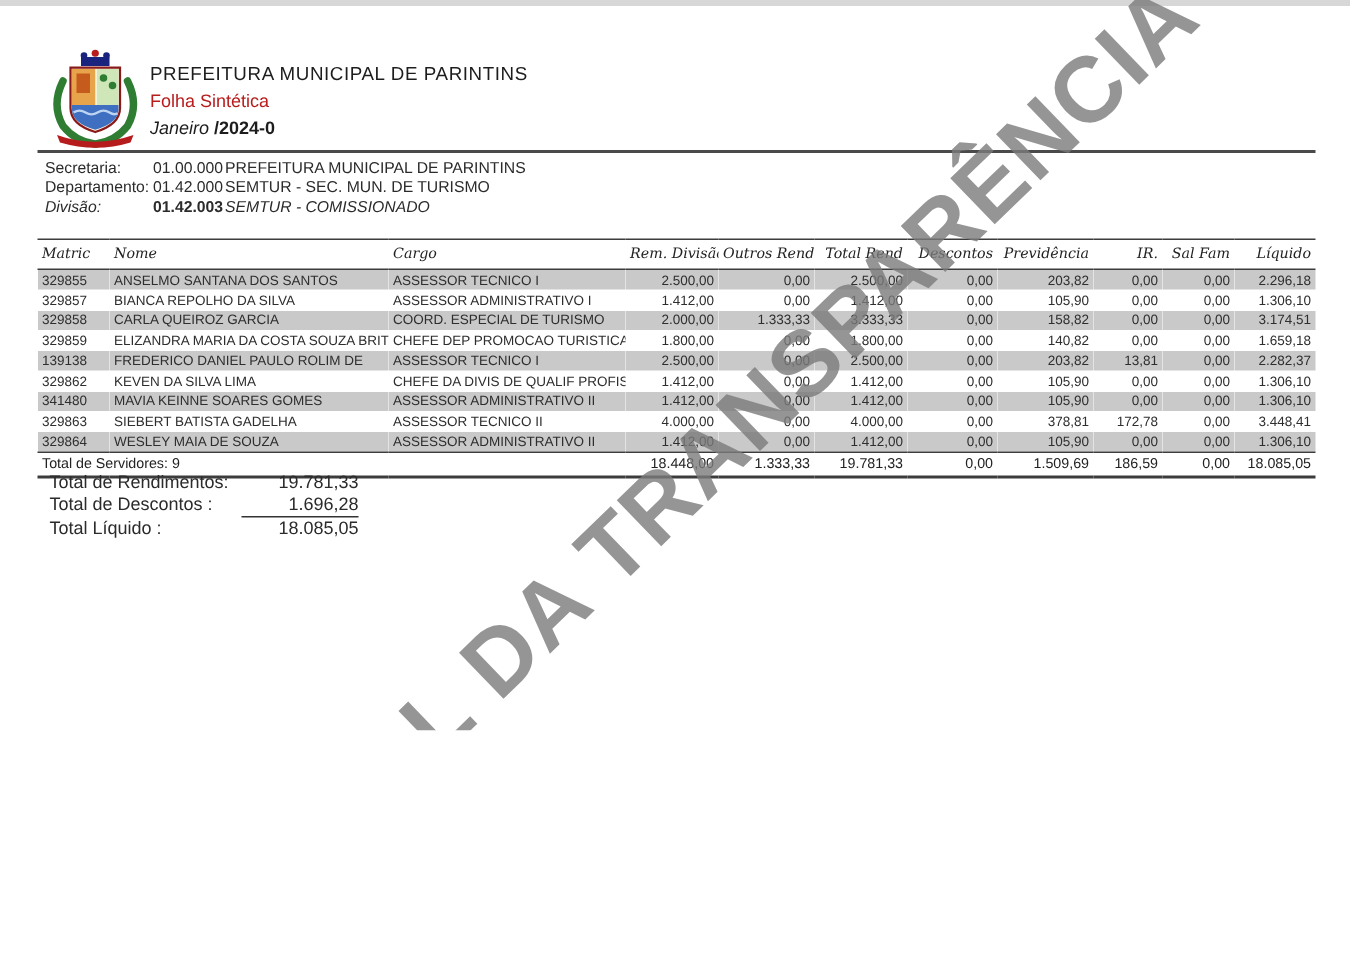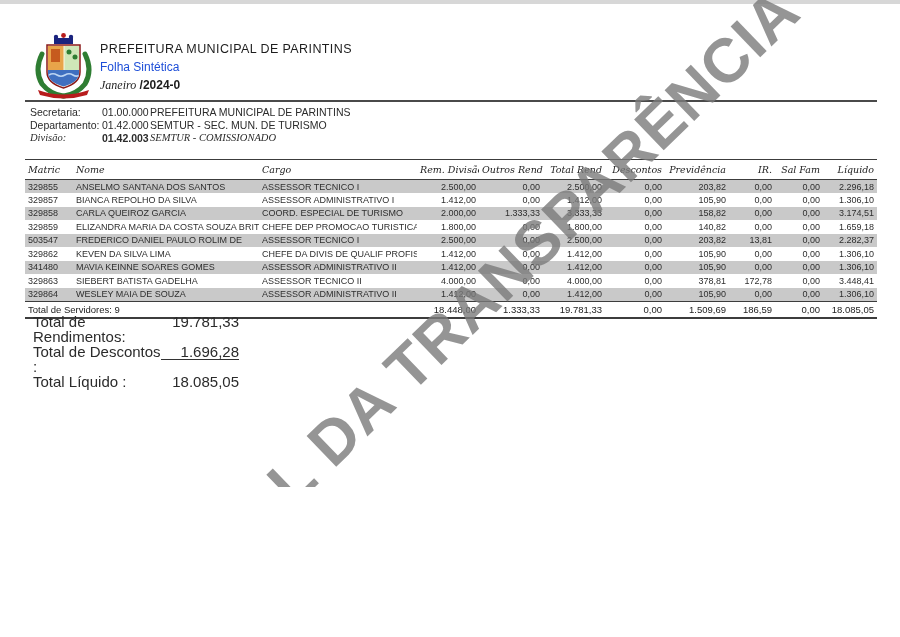--- a/index.html
+++ b/index.html
@@ -15,23 +15,23 @@
   }
   .topbar {
     position: absolute; top: 0; left: 0;
     width: 900px; height: 4px;
     background: #d7d7d7;
   }
   
   .logo { position: absolute; left: 30px; top: 32px; width: 67px; height: 68px; }
   .header-text { position: absolute; left: 100px; top: 42px; }
   .header-title { font-size: 12.5px; letter-spacing: 0.4px; color: #1d1d1d; margin-bottom: 4px; }
-  .header-sub { font-size: 12px; color: #1d4ed8; margin-bottom: 4px; }
+  .header-sub { font-size: 12px; color: #b91c1c; margin-bottom: 4px; }
   .header-period { font-size: 12px; color: #1d1d1d; }
-  .script { font-family: Liberation Serif, serif; font-style: italic; }
+  .script { font-family: Liberation Sans, sans-serif; font-style: italic; }
   .bold { font-weight: bold; }
   .rule {
     position: absolute; left: 25px; width: 852px;
     border-top: 2px solid #4a4a4a;
   }
   .rule-1 { top: 100px; }
   
   .org { position: absolute; left: 30px; top: 106px; font-size: 10.5px; }
   .org-row { display: flex; line-height: 12.8px; align-items: flex-end; }
   .org-label { width: 72px; }
@@ -58,21 +58,21 @@
   }
   table.payroll td.num { text-align: right; }
   table.payroll tbody tr.shade { background: #c9c9c9; }
   table.payroll tfoot td {
     font-size: 9.5px; color: #222;
     border-top: 1.2px solid #3c3c3c;
     border-bottom: 2.5px solid #3c3c3c;
     height: 16px; padding: 2px 3px;
   }
   
-  .summary { position: absolute; left: 33px; top: 314px; font-size: 15px; }
+  .summary { position: absolute; left: 33px; top: 314px; font-size: 12px; }
   .summary-row { display: flex; line-height: 15px; align-items: baseline; }
   .summary-label { width: 128px; }
   .summary-value { width: 78px; text-align: right; }
   .summary-value.underline { border-bottom: 1.2px solid #333; }
   
   .watermark {
     position: absolute; left: 455px; top: 322px;
     transform: translate(-50%, -50%) rotate(-44deg);
     font-size: 62px; font-weight: bold; letter-spacing: 1px;
     color: rgba(122, 122, 122, 0.8);
@@ -215,21 +215,21 @@
           <td class="num">1.800,00</td>
           <td class="num">0,00</td>
           <td class="num">1.800,00</td>
           <td class="num">0,00</td>
           <td class="num">140,82</td>
           <td class="num">0,00</td>
           <td class="num">0,00</td>
           <td class="num">1.659,18</td>
         </tr>
         <tr class="shade">
-          <td>503547</td>
+          <td>139138</td>
           <td>FREDERICO DANIEL PAULO ROLIM DE</td>
           <td>ASSESSOR TECNICO I</td>
           <td class="num">2.500,00</td>
           <td class="num">0,00</td>
           <td class="num">2.500,00</td>
           <td class="num">0,00</td>
           <td class="num">203,82</td>
           <td class="num">13,81</td>
           <td class="num">0,00</td>
           <td class="num">2.282,37</td>

